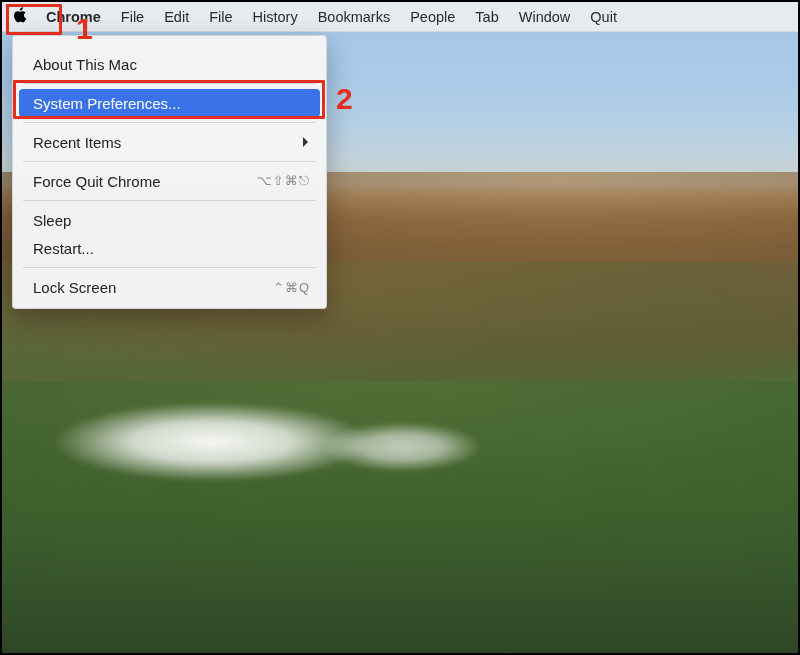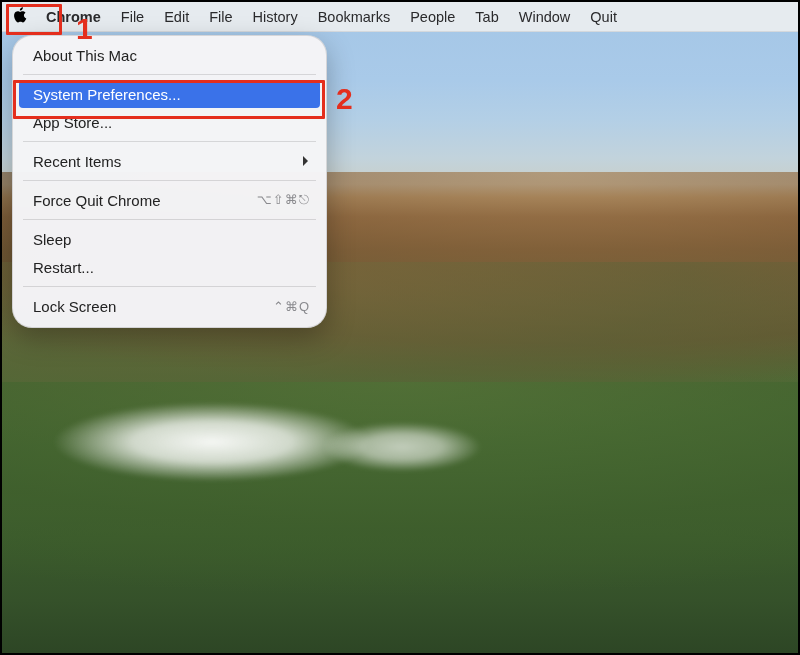--- a/index.html
+++ b/index.html
@@ -73,23 +73,23 @@
     }
     .menubar .menu-item.appname { font-weight: 600; }
 
     
     .dropdown {
       position: absolute;
       left: 10px; top: 33px;
       width: 315px;
       background: rgba(244,244,246,0.985);
       border: 1px solid rgba(0,0,0,0.12);
-      border-radius: 20px;
+      border-radius: 4px;
       box-shadow: 0 10px 28px rgba(0,0,0,0.28);
-      padding: 5px 0 7px;
+      padding: 14px 0 7px;
       font-size: 15px;
       color: #222;
     }
     .dropdown .item {
       display: flex;
       align-items: center;
       justify-content: space-between;
       height: 28px;
       padding: 0 16px 0 20px;
     }
@@ -171,23 +171,20 @@
   </div>
 
   <div class="dropdown">
     <div class="item">
       <span>About This Mac</span>
     </div>
     <div class="sep"></div>
     <div class="item highlight">
       <span>System Preferences...</span>
     </div>
-    <div class="item">
-      <span>App Store...</span>
-    </div>
     <div class="sep"></div>
     <div class="item">
       <span>Recent Items</span>
       <span>
         <svg class="chev" viewBox="0 0 8 12">
             <path d="M1 1l5 5-5 5"></path>
           </svg>
       </span>
     </div>
     <div class="sep"></div>

